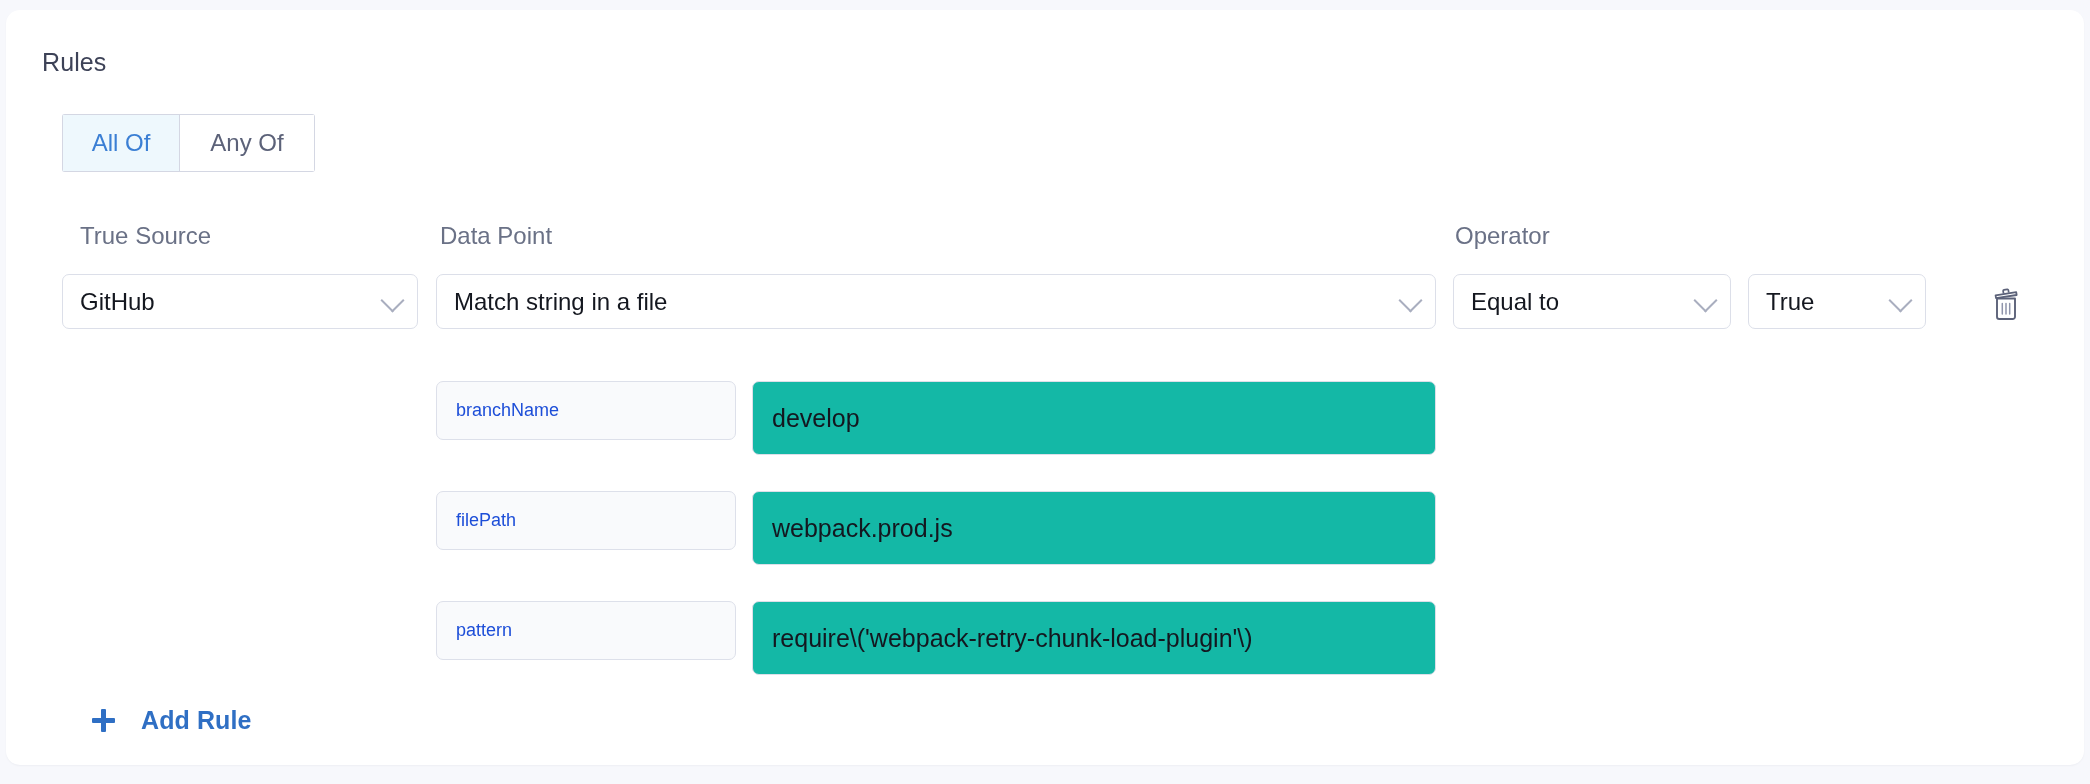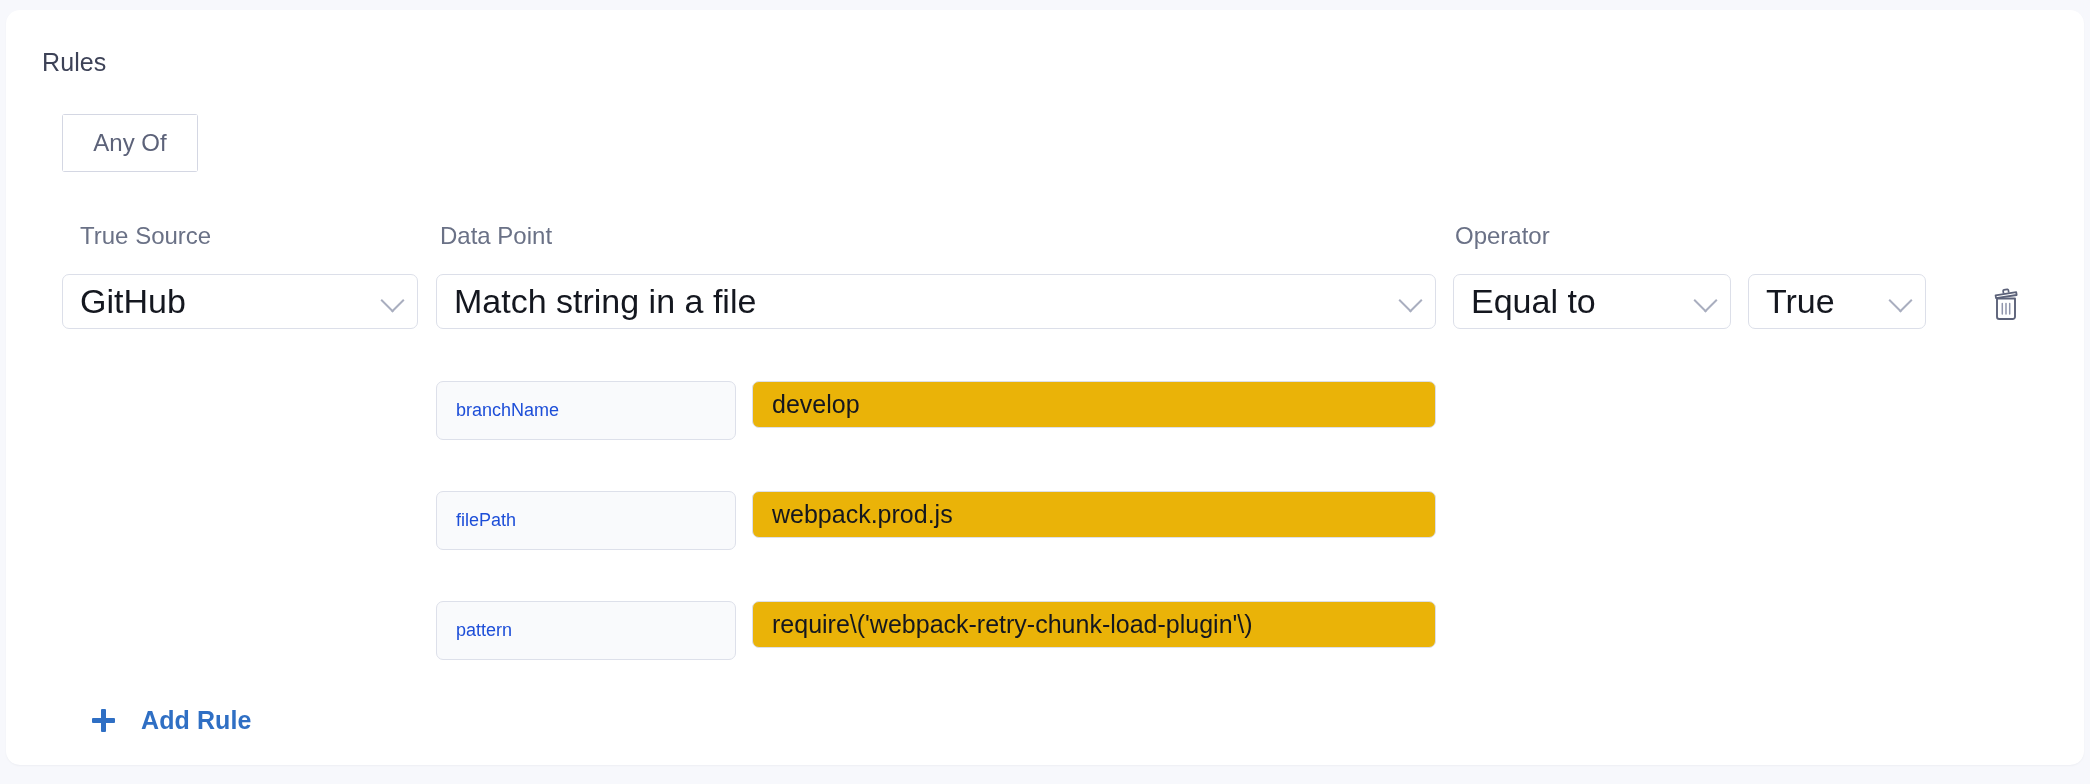--- a/index.html
+++ b/index.html
@@ -84,21 +84,21 @@
     box-sizing: border-box;
     height: 55px;
     background: #ffffff;
     border: 1px solid #dcdfe9;
     border-radius: 7px;
     display: flex;
     align-items: center;
     cursor: pointer;
   }
   .field .field-text {
-    font-size: 34px;
+    font-size: 24px;
     color: #14171f;
     padding-left: 17px;
     white-space: nowrap;
     overflow: hidden;
   }
   .chev {
     position: absolute;
     right: 16px;
     top: 50%;
     width: 15px;
@@ -155,23 +155,23 @@
     padding-left: 19px;
     font-size: 18px;
     color: #1d4ed8;
     white-space: nowrap;
   }
   .param-value {
     position: absolute;
     left: 746px;
     top: 0;
     width: 684px;
-    height: 47px;
-    box-sizing: border-box;
-    background: #eab308;
+    height: 74px;
+    box-sizing: border-box;
+    background: #14b8a6;
     border: 1px solid #dcdfe9;
     border-radius: 7px;
     display: flex;
     align-items: center;
     cursor: text;
   }
   .param-value span {
     padding-left: 19px;
     font-size: 25px;
     color: #14171f;
@@ -218,20 +218,21 @@
   }
 </style>
 </head>
 <body>
 
 <div class="card">
 
   <div class="rules-title">Rules</div>
 
   <div class="toggle-group">
+    <div class="toggle-btn first active">All Of</div>
     <div class="toggle-btn second">Any Of</div>
   </div>
 
   <div class="col-label lbl-source">True Source</div>
   <div class="col-label lbl-point">Data Point</div>
   <div class="col-label lbl-operator">Operator</div>
 
   <div class="field f-source">
     <div class="field-text">GitHub</div>
     <span class="chev"></span>

